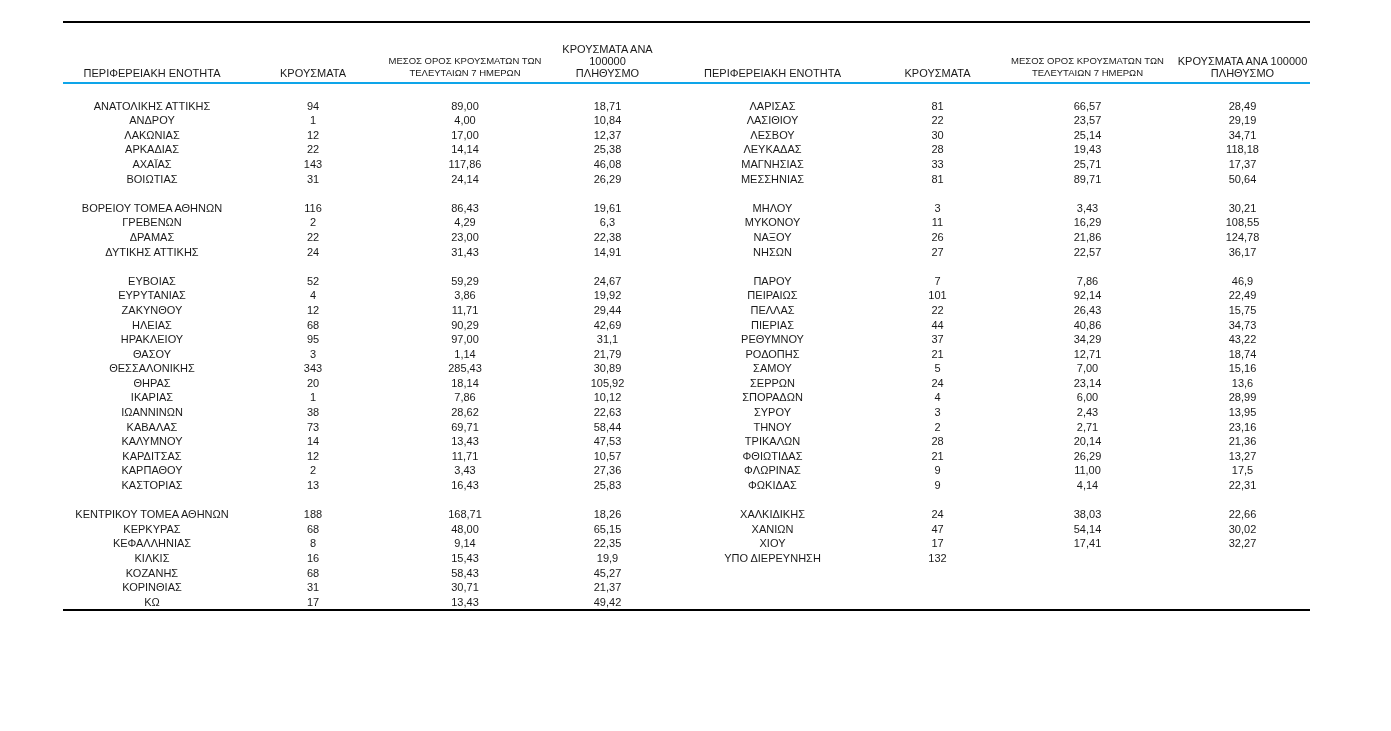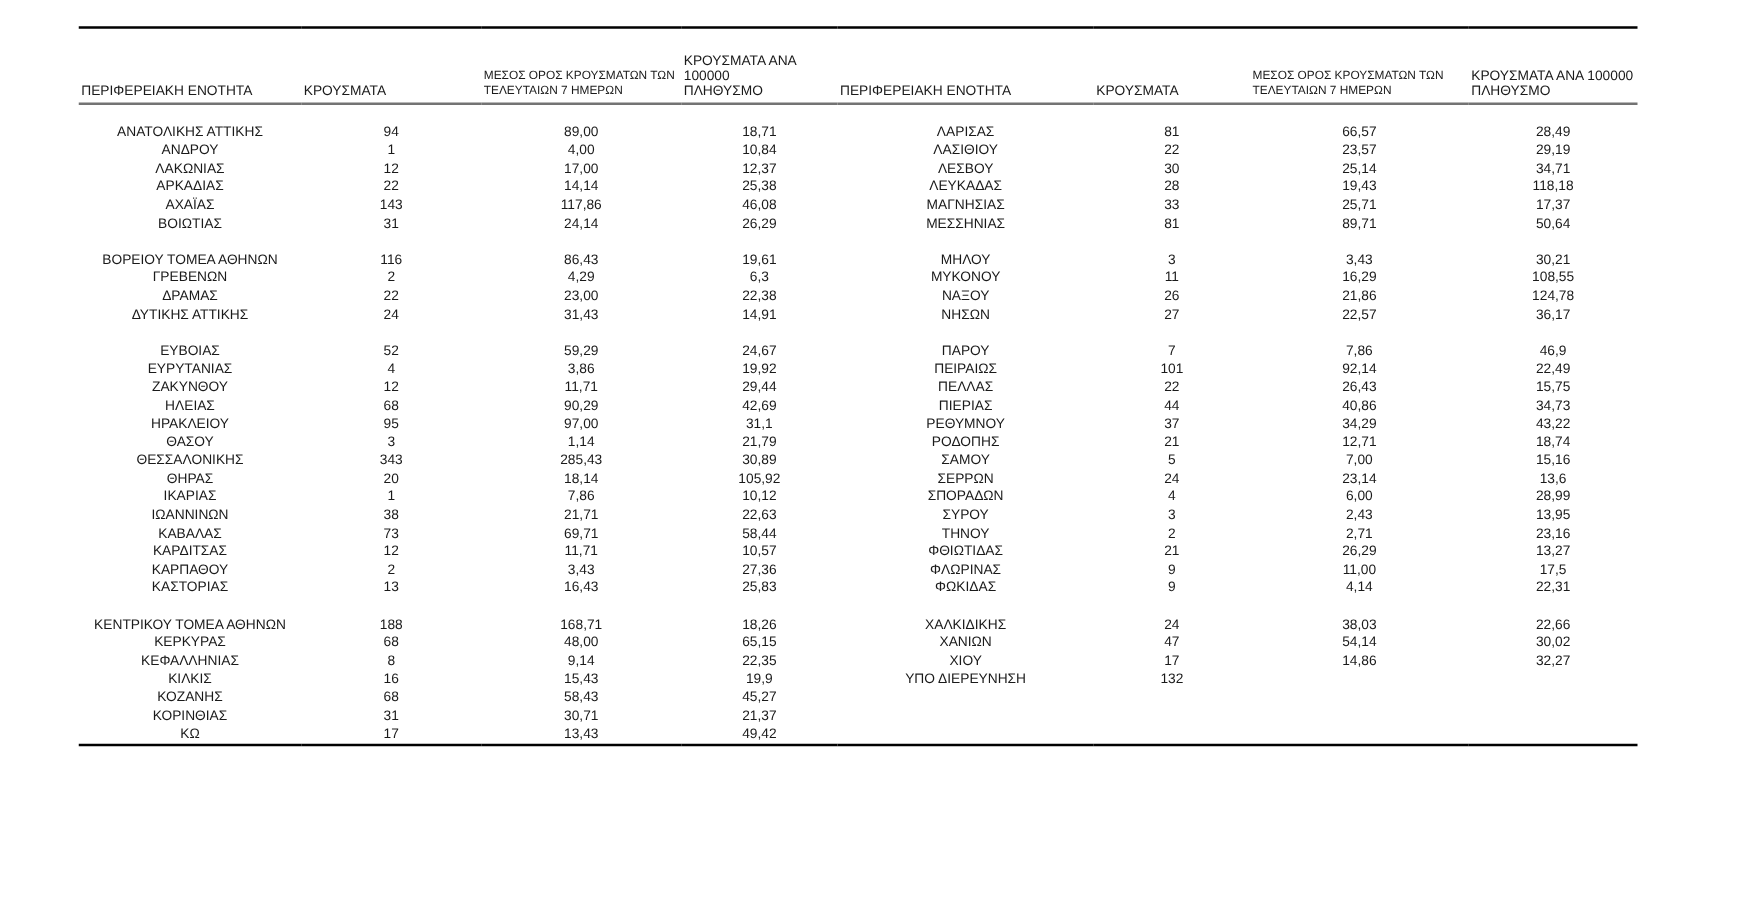--- a/index.html
+++ b/index.html
@@ -25,23 +25,23 @@
   table.cases {
     border-collapse: collapse;
     table-layout: fixed;
     width: 1247px;
     border-top: 2px solid #000;
     border-bottom: 2px solid #000;
   }
   table.cases thead th {
     vertical-align: bottom;
     font-weight: normal;
-    text-align: left;
+    text-align: center;
     padding: 20px 2px 3px 2px;
-    border-bottom: 2px solid #737373;
+    border-bottom: 2px solid #0ea5e9;
     line-height: 12px;
   }
   .h-lg { font-size: 11px; }
   .h-sm { font-size: 9.5px; }
   table.cases tbody td {
     height: 14.6px;
     line-height: 14.6px;
     font-size: 11px;
     text-align: center;
     padding: 0 2px;
@@ -317,38 +317,48 @@
             <td data-name="avg7-cell-left">7,86</td>
             <td data-name="per100k-cell-left">10,12</td>
             <td data-name="region-cell-right">ΣΠΟΡΑΔΩΝ</td>
             <td data-name="cases-cell-right">4</td>
             <td data-name="avg7-cell-right">6,00</td>
             <td data-name="per100k-cell-right">28,99</td>
           </tr>
           <tr data-name="table-row">
             <td data-name="region-cell-left">ΙΩΑΝΝΙΝΩΝ</td>
             <td data-name="cases-cell-left">38</td>
-            <td data-name="avg7-cell-left">21,71</td>
+            <td data-name="avg7-cell-left">28,62</td>
             <td data-name="per100k-cell-left">22,63</td>
             <td data-name="region-cell-right">ΣΥΡΟΥ</td>
             <td data-name="cases-cell-right">3</td>
             <td data-name="avg7-cell-right">2,43</td>
             <td data-name="per100k-cell-right">13,95</td>
           </tr>
           <tr data-name="table-row">
             <td data-name="region-cell-left">ΚΑΒΑΛΑΣ</td>
             <td data-name="cases-cell-left">73</td>
             <td data-name="avg7-cell-left">69,71</td>
             <td data-name="per100k-cell-left">58,44</td>
             <td data-name="region-cell-right">ΤΗΝΟΥ</td>
             <td data-name="cases-cell-right">2</td>
             <td data-name="avg7-cell-right">2,71</td>
             <td data-name="per100k-cell-right">23,16</td>
           </tr>
           <tr data-name="table-row">
+            <td data-name="region-cell-left">ΚΑΛΥΜΝΟΥ</td>
+            <td data-name="cases-cell-left">14</td>
+            <td data-name="avg7-cell-left">13,43</td>
+            <td data-name="per100k-cell-left">47,53</td>
+            <td data-name="region-cell-right">ΤΡΙΚΑΛΩΝ</td>
+            <td data-name="cases-cell-right">28</td>
+            <td data-name="avg7-cell-right">20,14</td>
+            <td data-name="per100k-cell-right">21,36</td>
+          </tr>
+          <tr data-name="table-row">
             <td data-name="region-cell-left">ΚΑΡΔΙΤΣΑΣ</td>
             <td data-name="cases-cell-left">12</td>
             <td data-name="avg7-cell-left">11,71</td>
             <td data-name="per100k-cell-left">10,57</td>
             <td data-name="region-cell-right">ΦΘΙΩΤΙΔΑΣ</td>
             <td data-name="cases-cell-right">21</td>
             <td data-name="avg7-cell-right">26,29</td>
             <td data-name="per100k-cell-right">13,27</td>
           </tr>
           <tr data-name="table-row">
@@ -401,21 +411,21 @@
             <td data-name="avg7-cell-right">54,14</td>
             <td data-name="per100k-cell-right">30,02</td>
           </tr>
           <tr data-name="table-row">
             <td data-name="region-cell-left">ΚΕΦΑΛΛΗΝΙΑΣ</td>
             <td data-name="cases-cell-left">8</td>
             <td data-name="avg7-cell-left">9,14</td>
             <td data-name="per100k-cell-left">22,35</td>
             <td data-name="region-cell-right">ΧΙΟΥ</td>
             <td data-name="cases-cell-right">17</td>
-            <td data-name="avg7-cell-right">14,86</td>
+            <td data-name="avg7-cell-right">17,41</td>
             <td data-name="per100k-cell-right">32,27</td>
           </tr>
           <tr data-name="table-row">
             <td data-name="region-cell-left">ΚΙΛΚΙΣ</td>
             <td data-name="cases-cell-left">16</td>
             <td data-name="avg7-cell-left">15,43</td>
             <td data-name="per100k-cell-left">19,9</td>
             <td data-name="region-cell-right">ΥΠΟ ΔΙΕΡΕΥΝΗΣΗ</td>
             <td data-name="cases-cell-right">132</td>
             <td data-name="avg7-cell-right"></td>

